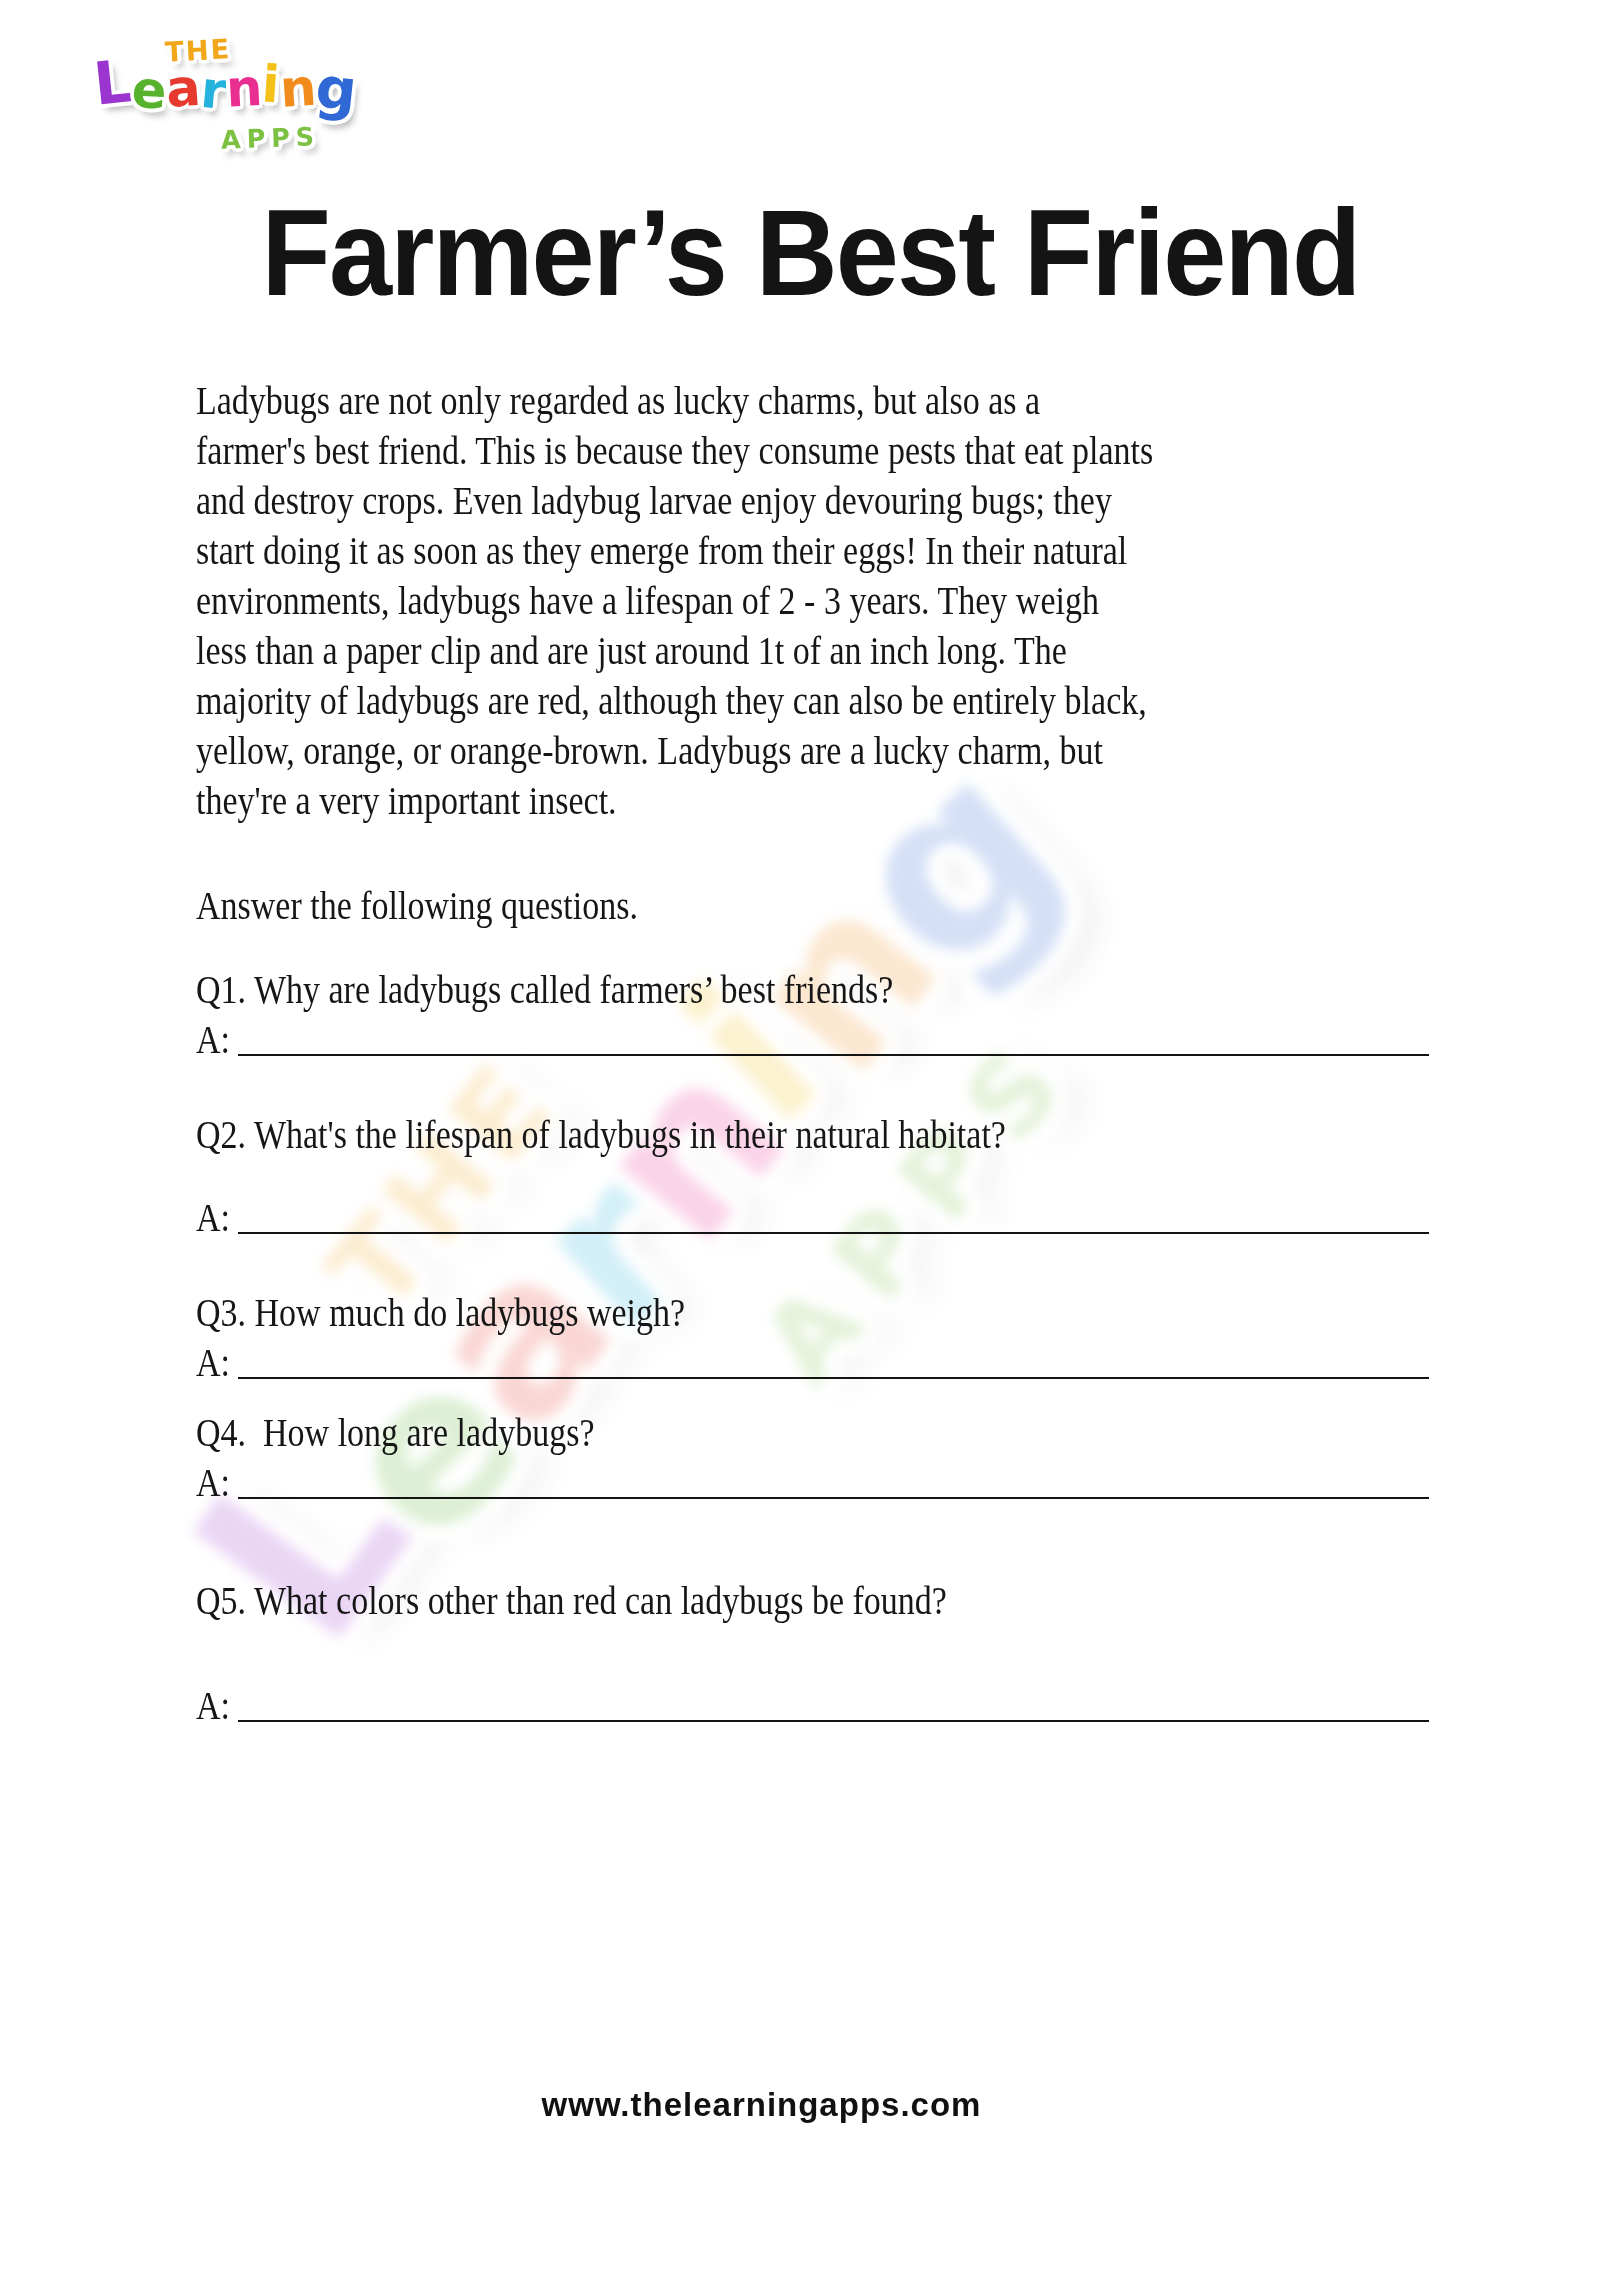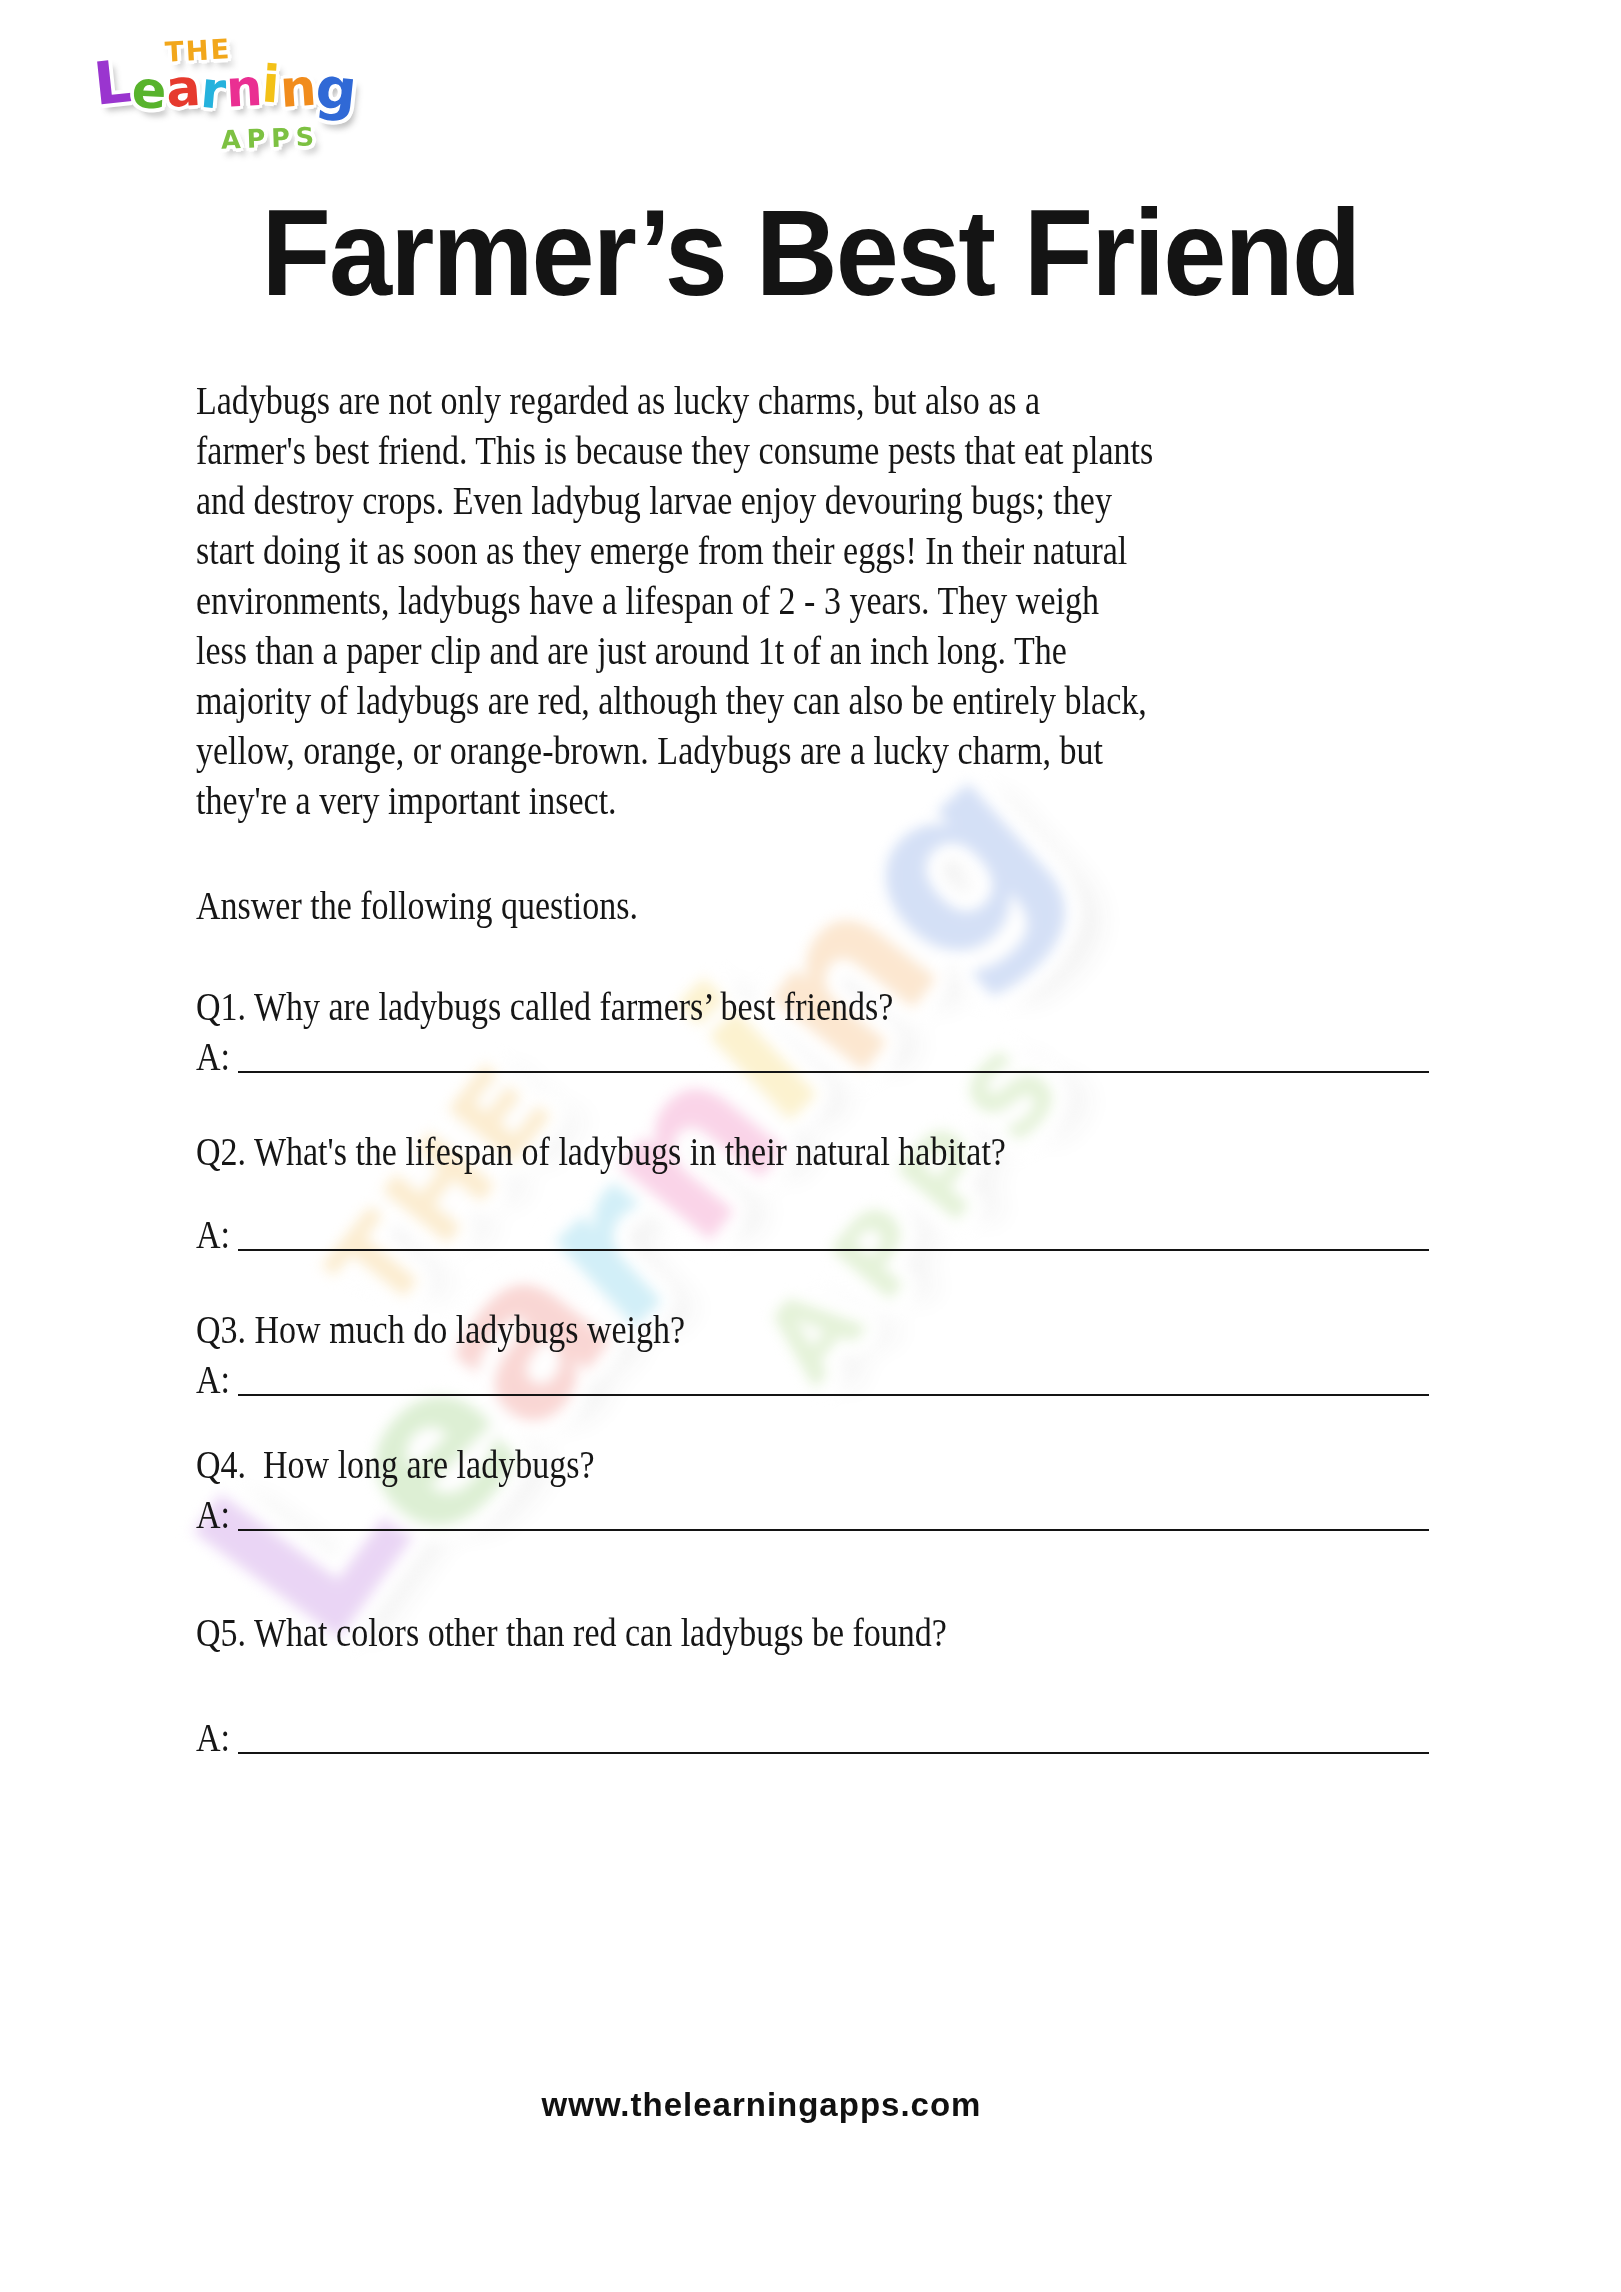--- a/index.html
+++ b/index.html
@@ -77,22 +77,22 @@
     position:absolute;left:196px;top:376px;width:1233px;z-index:2;
     font-size:40px;line-height:50px;color:#161616;
   }
   .para-line, .q-text, .instruction{
     white-space:pre;
     transform:scaleX(.85);
     transform-origin:0 50%;
   }
   .instruction{margin-top:55px;}
   .qb{margin-top:45px;}
-  .qb.qb1{margin-top:51px;}
-  .qb.qb4{margin-top:35px;}
+  .qb.qb1{margin-top:34px;}
+  .qb.qb4{margin-top:20px;}
   .qb.qb5{margin-top:68px;}
   .answer-row{display:flex;align-items:flex-end;height:50px;}
   .qb2 .answer-row{margin-top:33px;}
   .qb5 .answer-row{margin-top:55px;}
   .a-prefix{transform:scaleX(.85);transform-origin:0 100%;}
   .answer-line{
     flex:1;
     border-bottom:2.9px solid #141414;
     margin-bottom:8.8px;
     margin-left:2px;

